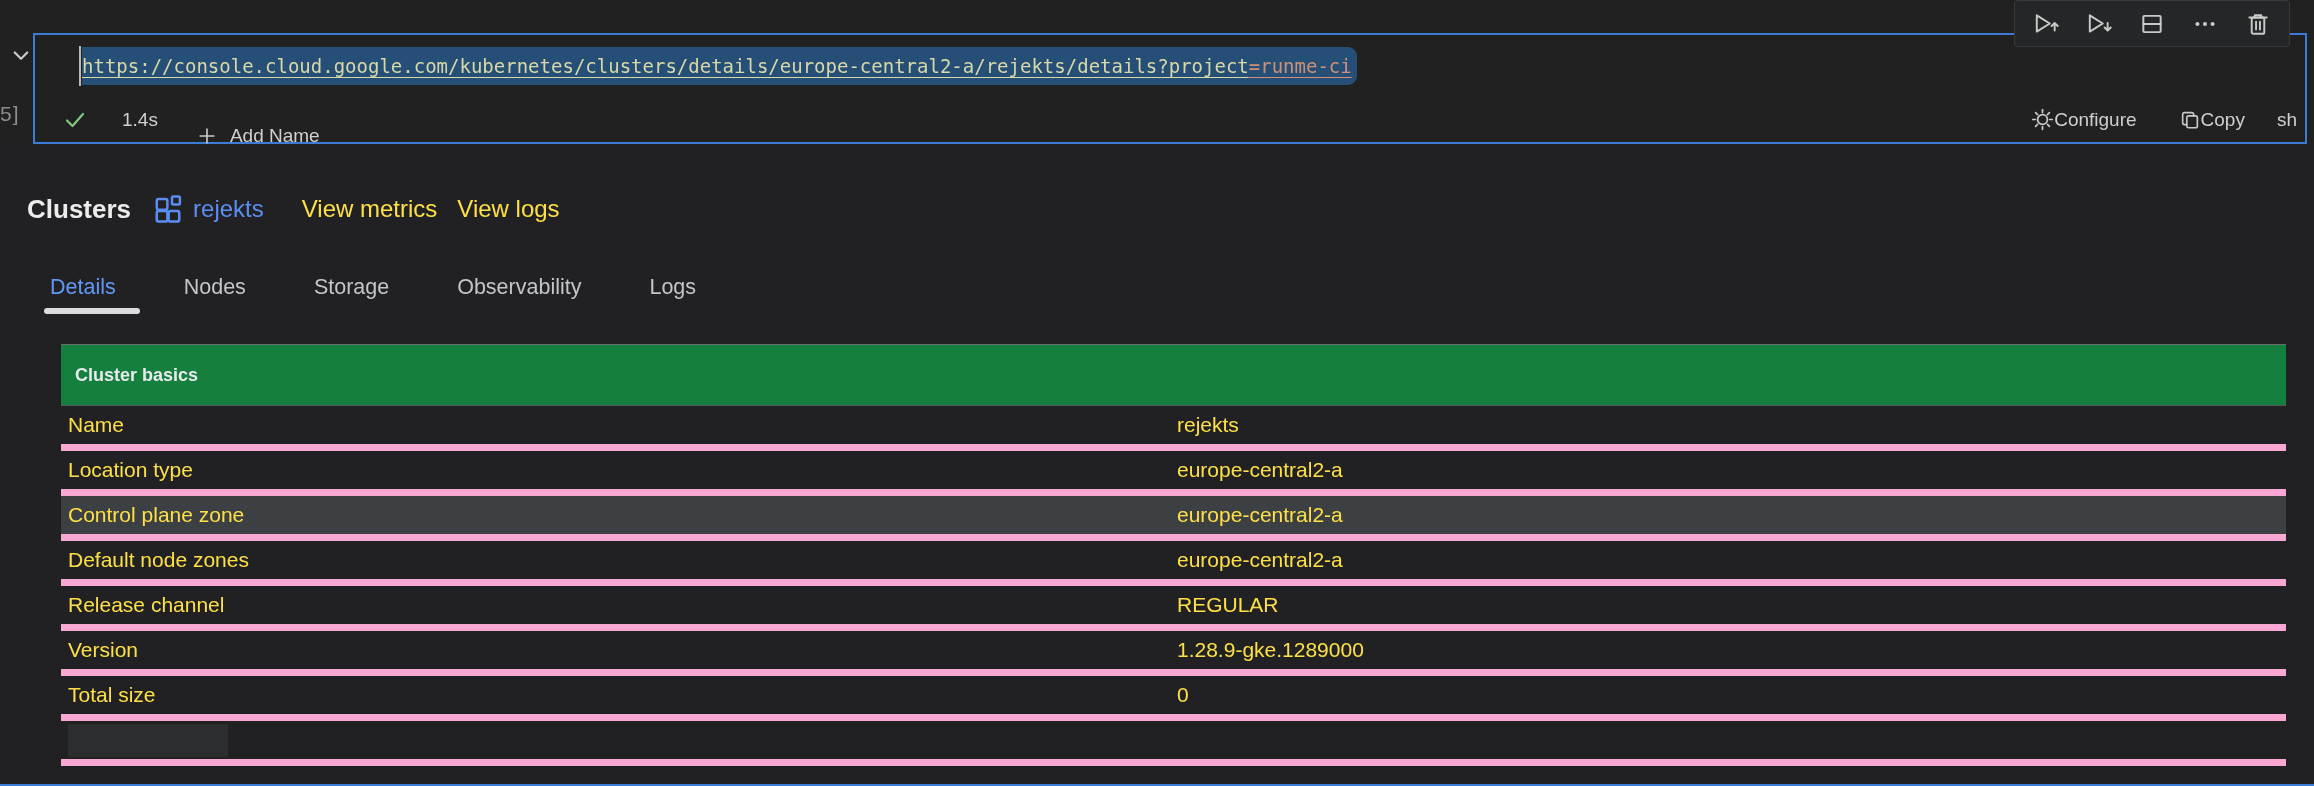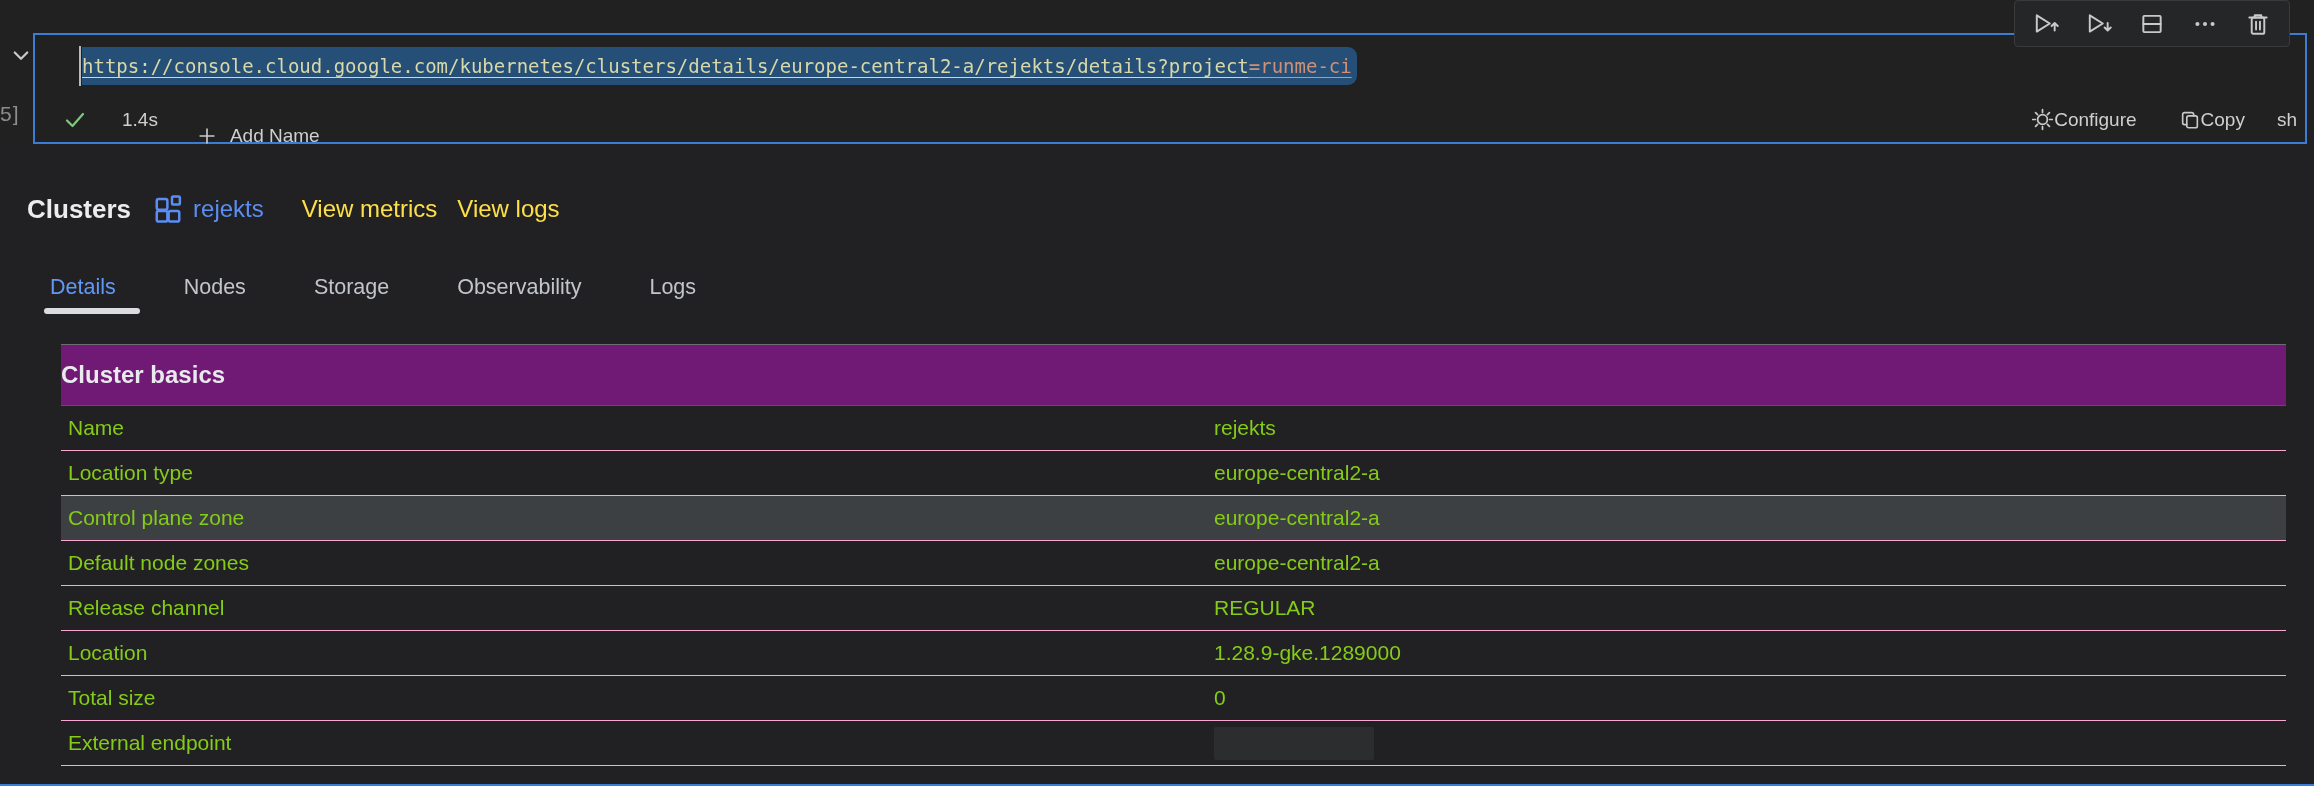--- a/index.html
+++ b/index.html
@@ -63,27 +63,27 @@
   .tab{position:relative;font-size:21.5px;color:#c2c5c9;padding-bottom:14px;cursor:pointer;line-height:26px;}
   .tab.active{color:#6198f8;}
   .tab .tab-underline{display:none;}
   .tab.active .tab-underline{
     display:block;position:absolute;left:-6px;right:-24px;bottom:0;height:6px;
     border-radius:3px;background:#dadce0;
   }
 
   .basics-table{margin:30px 28px 0 61px;}
   .section-header{
-    height:62px;background:#701a75;border-top:1px solid #6a6d70;border-bottom:1px solid #55585b;
-    display:flex;align-items:center;font-weight:bold;font-size:24px;
+    height:62px;background:#15803d;border-top:1px solid #6a6d70;border-bottom:1px solid #55585b;
+    display:flex;align-items:center;padding-left:14px;font-weight:bold;font-size:18px;
     color:#e8eaed;box-sizing:border-box;
   }
   .trow{
     display:grid;grid-template-columns:1109px 1fr;align-items:center;height:45px;
-    border-bottom:1px solid #f9a8d4;font-size:21px;color:#84cc16;padding-left:7px;box-sizing:border-box;gap:37px;
+    border-bottom:7px solid #f9a8d4;font-size:21px;color:#fde047;padding-left:7px;box-sizing:border-box;
   }
   .trow.highlighted{background:#3d4043;}
   .skeleton{width:160px;height:33px;background:#2c2d2f;border-radius:2px;}
 
   .bottom-focus{position:absolute;left:0;right:0;bottom:0;height:2px;background:#3b7dd6;z-index:7;}
 </style>
 </head>
 <body>
 
 <div class="gutter-chevron">
@@ -237,31 +237,30 @@
     <div class="tcell-label">Default node zones</div>
     <div class="tcell-value">europe-central2-a</div>
   </div>
 
   <div class="trow">
     <div class="tcell-label">Release channel</div>
     <div class="tcell-value">REGULAR</div>
   </div>
 
   <div class="trow">
-    <div class="tcell-label">Location</div>
+    <div class="tcell-label">Version</div>
     <div class="tcell-value">1.28.9-gke.1289000</div>
   </div>
 
   <div class="trow">
     <div class="tcell-label">Total size</div>
     <div class="tcell-value">0</div>
   </div>
 
   <div class="trow">
-    <div class="tcell-label">External endpoint</div>
     <div class="tcell-value">
             <div class="skeleton"></div>
           </div>
   </div>
 </div>
   </div>
 </div>
 
 <div class="bottom-focus"></div>
 

